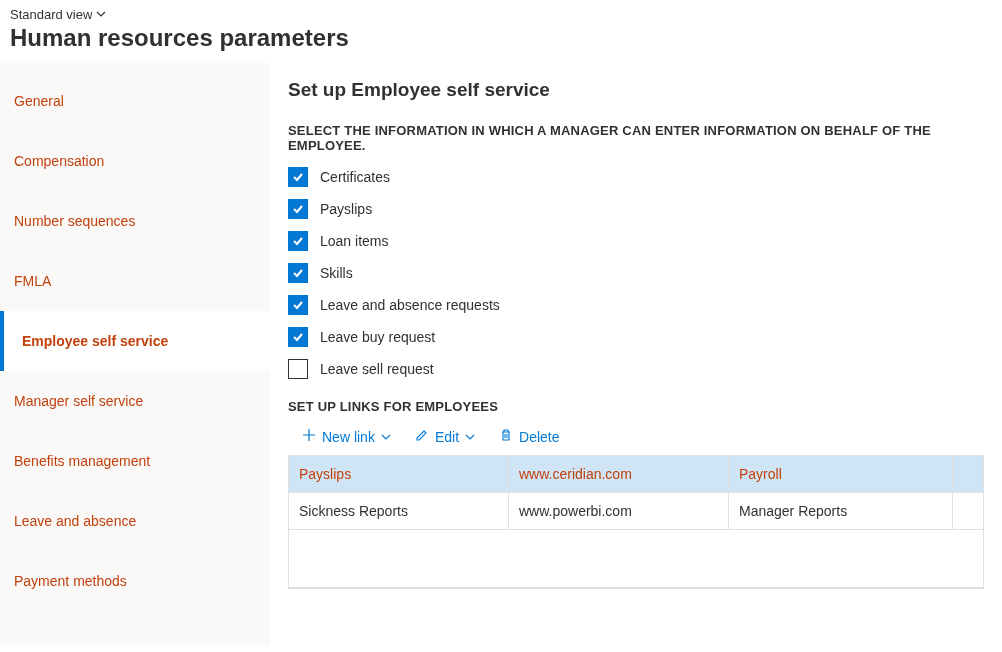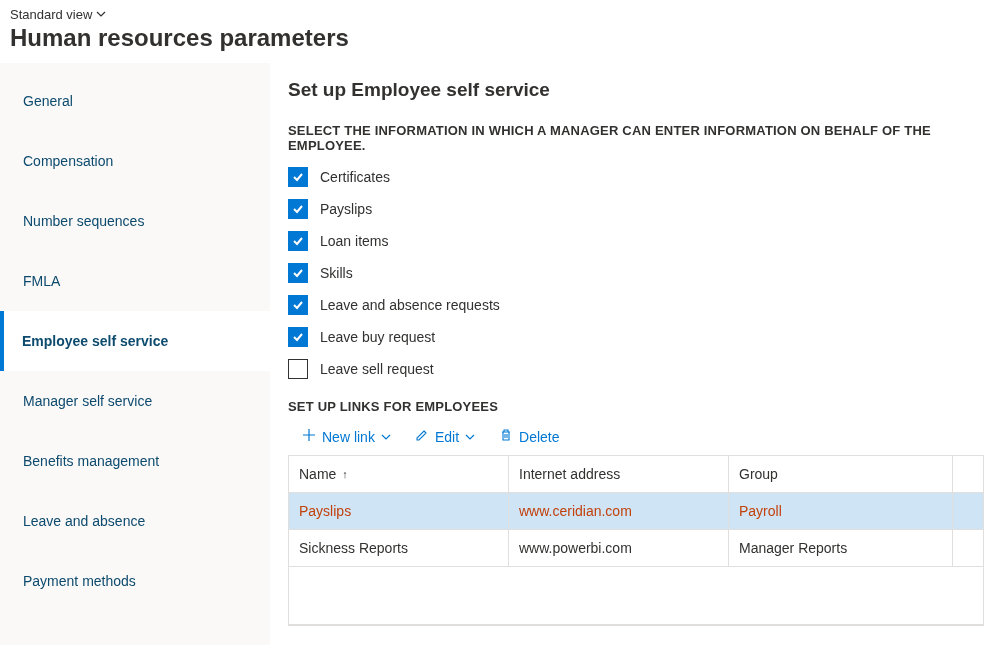--- a/index.html
+++ b/index.html
@@ -33,23 +33,23 @@
       display: flex;
       height: calc(100% - 70px);
     }
     .sidebar {
       width: 270px;
       background: #faf9f8;
       padding-top: 8px;
       flex-shrink: 0;
     }
     .sidebar-item {
-      padding: 22px 23px;
-      cursor: pointer;
-      color: #0c4a6e;
+      padding: 22px 14px;
+      cursor: pointer;
+      color: #c2410c;
       position: relative;
     }
     .sidebar-item.active {
       background: #fff;
       font-weight: 600;
       border-left: 4px solid #0078d4;
       padding-left: 18px;
     }
     .main {
       flex: 1;
@@ -256,33 +256,20 @@
           <span>
             <svg width="14" height="14" viewBox="0 0 14 14">
                 <path d="M3 4 H11 M5 4 V2 H9 V4 M4 4 V12 H10 V4 M6 6 V10 M8 6 V10" stroke="#0078d4" stroke-width="1.1" fill="none"></path>
               </svg>
           </span>
           <span>Delete</span>
         </span>
       </div>
 
       <div class="table">
-        <div class="thead">
-          <div class="th col-name">
-            <span>Name</span>
-            <span class="sort-arrow">↑</span>
-          </div>
-          <div class="th col-url">
-            <span>Internet address</span>
-          </div>
-          <div class="th col-group">
-            <span>Group</span>
-          </div>
-          <div class="th col-end"></div>
-        </div>
         <div class="table-body-wrap" id="table-body">
             <div class="row selected">
               <div class="td col-name">Payslips</div>
               <div class="td col-url">www.ceridian.com</div>
               <div class="td col-group">Payroll</div>
               <div class="td col-end"></div>
             </div>
             <div class="row">
               <div class="td col-name">Sickness Reports</div>
               <div class="td col-url">www.powerbi.com</div>

